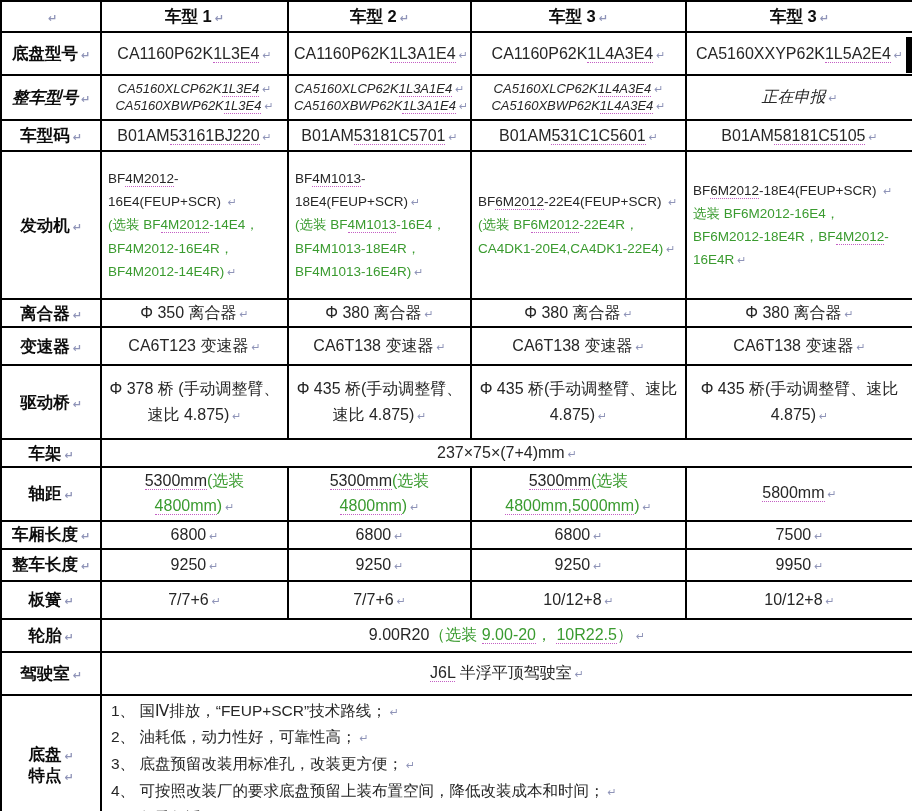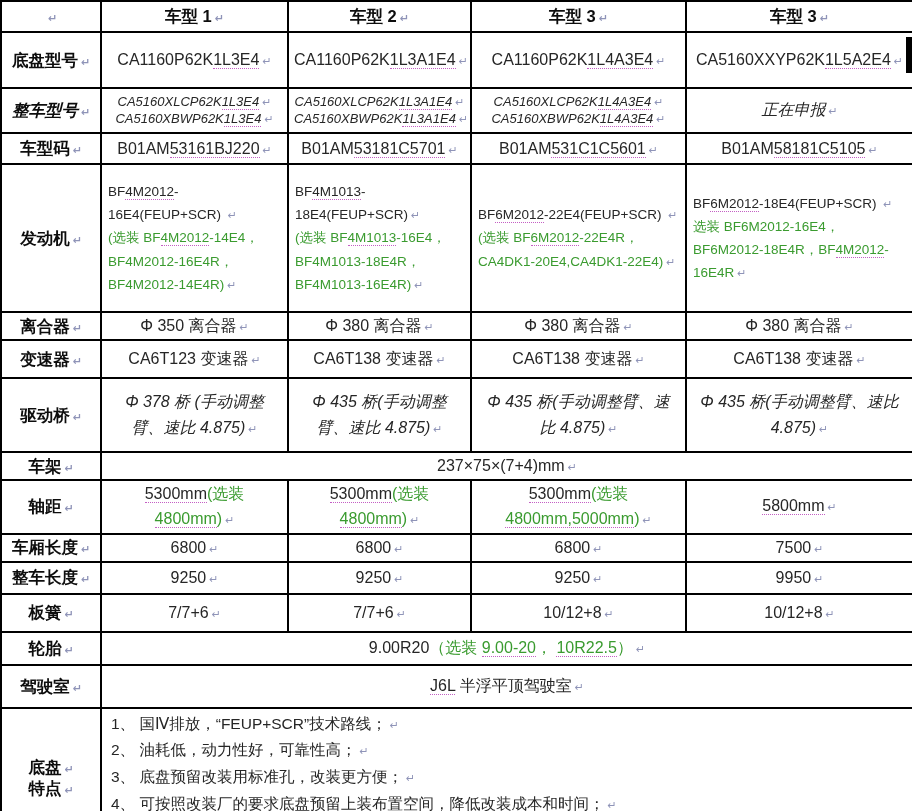--- a/index.html
+++ b/index.html
@@ -26,29 +26,29 @@
     font-size:16px;
     font-weight:400;
     color:var(--text);
     overflow:hidden;
   }
   thead th{font-weight:700;color:var(--label);font-size:16.5px;}
   th.lbl{font-weight:700;color:var(--label);font-size:16.5px;line-height:1.25;}
   td.small{font-size:13px;line-height:1.3;}
   td.engine{font-size:13.5px;text-align:left;line-height:1.72;padding:2px 6px;}
   td.wb{line-height:1.55;}
-  td.axle{line-height:1.6;padding:1px 8px;font-style:italic;}
+  td.axle{line-height:1.6;padding:1px 0;}
   td.features{text-align:left;font-size:15.5px;line-height:1.73;padding:2px 8px 2px 9px;}
   .g{color:var(--green);}
   .u{border-bottom:1px dotted var(--squiggle);}
   .mark{color:var(--mark);font-size:11px;margin-left:3px;font-family:"DejaVu Sans",sans-serif;}
   .p{margin:0;}
   
   thead tr{height:31px;}
-  tbody tr:nth-child(1){height:56px;}
+  tbody tr:nth-child(1){height:43px;}
   tbody tr:nth-child(2){height:45px;font-style:italic;}
   tbody tr:nth-child(3){height:31px;}
   tbody tr:nth-child(4){height:148px;}
   tbody tr:nth-child(5){height:28px;}
   tbody tr:nth-child(6){height:38px;border-radius:14px;}
   tbody tr:nth-child(7){height:74px;}
   tbody tr:nth-child(8){height:28px;}
   tbody tr:nth-child(9){height:51px;}
   tbody tr:nth-child(10){height:28px;}
   tbody tr:nth-child(11){height:32px;}

